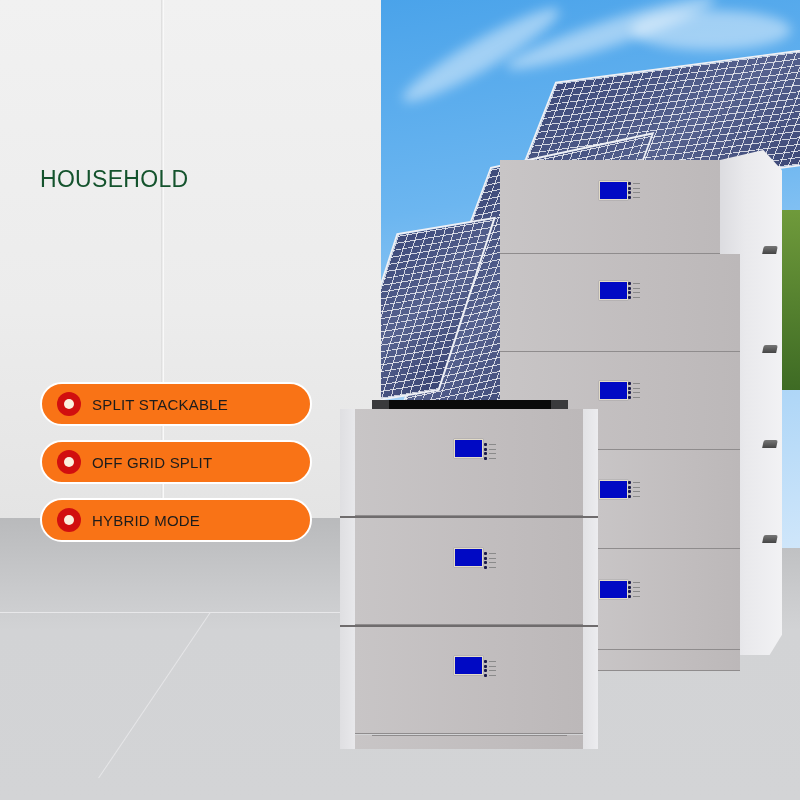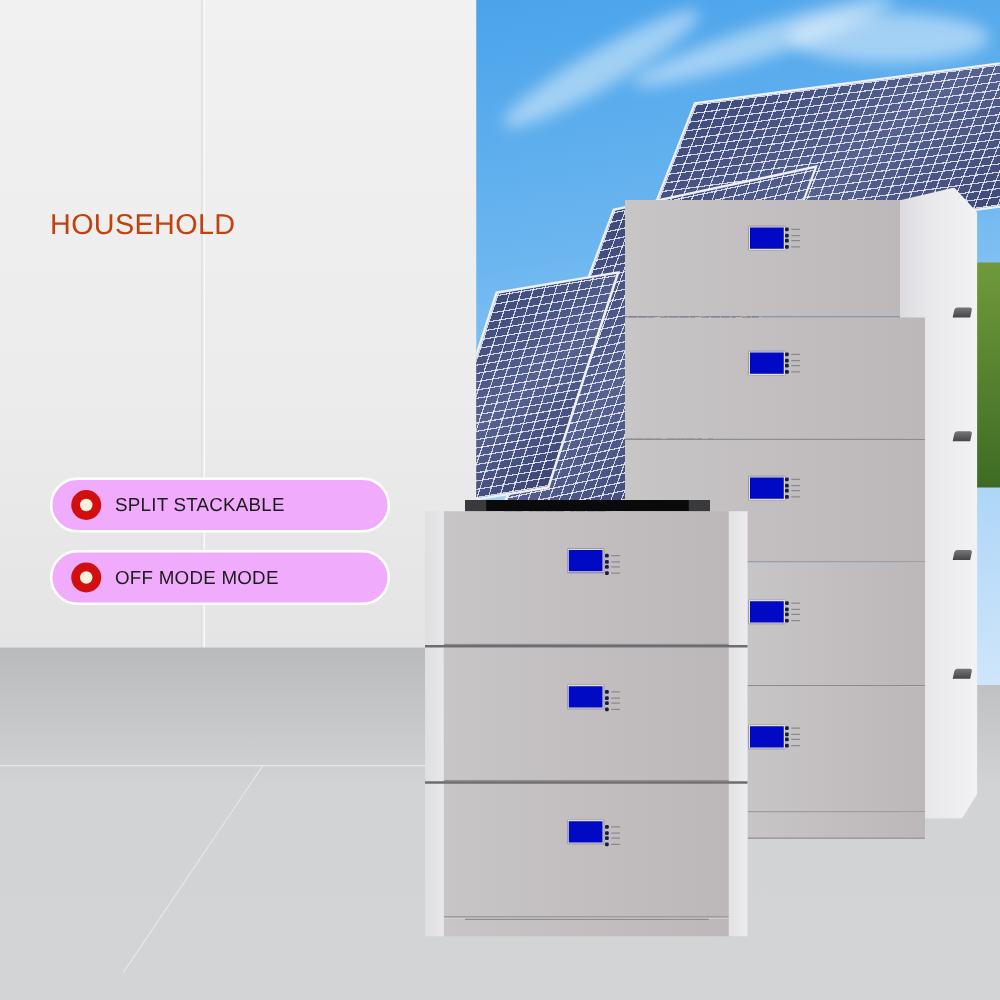--- a/index.html
+++ b/index.html
@@ -29,24 +29,24 @@
   .btns i::after{content:"";position:absolute;left:5px;top:1px;width:7px;height:1px;background:#8a8a8a;}
   .handle{position:absolute;width:14px;height:8px;background:linear-gradient(180deg,#777,#444);border-radius:2px 2px 0 0;transform:skewX(-12deg);}
   .front-lid{position:absolute;left:372px;top:400px;width:196px;height:9px;background:#0a0a0a;}
   .front-lid::before,.front-lid::after{content:"";position:absolute;top:0;width:17px;height:9px;background:#3a3a3c;}
   .front-lid::before{left:0}
   .front-lid::after{right:0}
   .front-frame-l{position:absolute;left:340px;top:409px;width:15px;height:340px;background:linear-gradient(90deg,#dfdfe2,#e8e8eb);}
   .front-frame-r{position:absolute;left:583px;top:409px;width:15px;height:340px;background:linear-gradient(90deg,#e2e2e5,#ececef);}
   .divider{position:absolute;height:2px;background:#6f6c6d;}
   
-  .eyebrow{position:absolute;left:40px;top:166px;font-size:23px;color:#c2410c;letter-spacing:0.3px;}
+  .eyebrow{position:absolute;left:40px;top:166px;font-size:23px;color:#14532d;letter-spacing:0.3px;}
   .title-red{position:absolute;left:38px;top:215px;font-size:57px;color:#d81514;letter-spacing:0.5px;line-height:1;}
   .title-dark{position:absolute;left:37px;top:290px;font-size:63px;font-weight:bold;color:#222;letter-spacing:0.5px;line-height:1;}
-  .pill{position:absolute;left:40px;width:272px;height:44px;border-radius:22px;background:#f0abfc;border:2px solid #ffffff;box-sizing:border-box;display:flex;align-items:center;}
+  .pill{position:absolute;left:40px;width:272px;height:44px;border-radius:22px;background:#f97316;border:2px solid #ffffff;box-sizing:border-box;display:flex;align-items:center;}
   .pill .dot{width:24px;height:24px;border-radius:50%;background:#d10f0f;margin-left:15px;position:relative;flex:none;}
   .pill .dot::after{content:"";position:absolute;left:7px;top:7px;width:10px;height:10px;border-radius:50%;background:#fbf0de;}
   .pill .label{margin-left:11px;font-size:15px;color:#1c1c1c;letter-spacing:0.2px;}
 </style>
 </head>
 <body>
 
 <div class="scene">
   <div class="wall"></div>
   <div class="wall-seam"></div>
@@ -155,15 +155,19 @@
   </div>
 
   <div class="eyebrow">HOUSEHOLD</div>
 
   <div class="pill" style="top:382px;">
     <span class="dot"></span>
     <span class="label">SPLIT STACKABLE</span>
   </div>
   <div class="pill" style="top:440px;">
     <span class="dot"></span>
-    <span class="label">OFF MODE MODE</span>
+    <span class="label">OFF GRID SPLIT</span>
+  </div>
+  <div class="pill" style="top:498px;">
+    <span class="dot"></span>
+    <span class="label">HYBRID MODE</span>
   </div>
 </div>
 
 </body></html>

